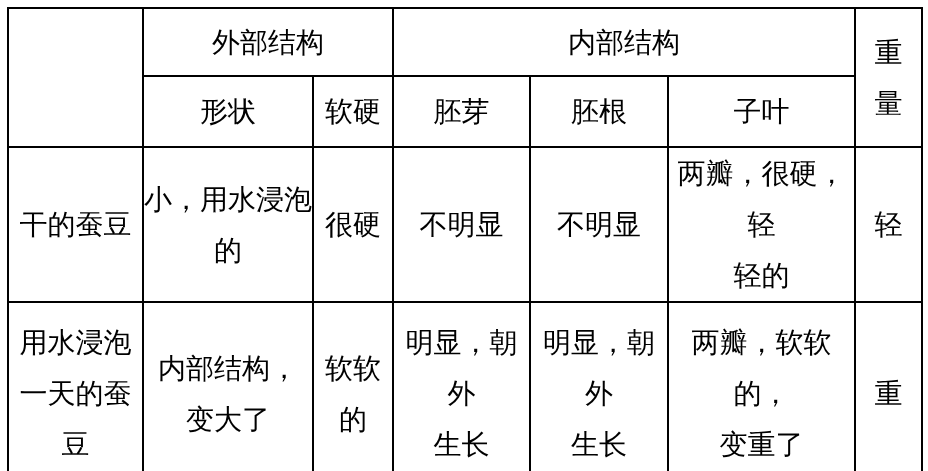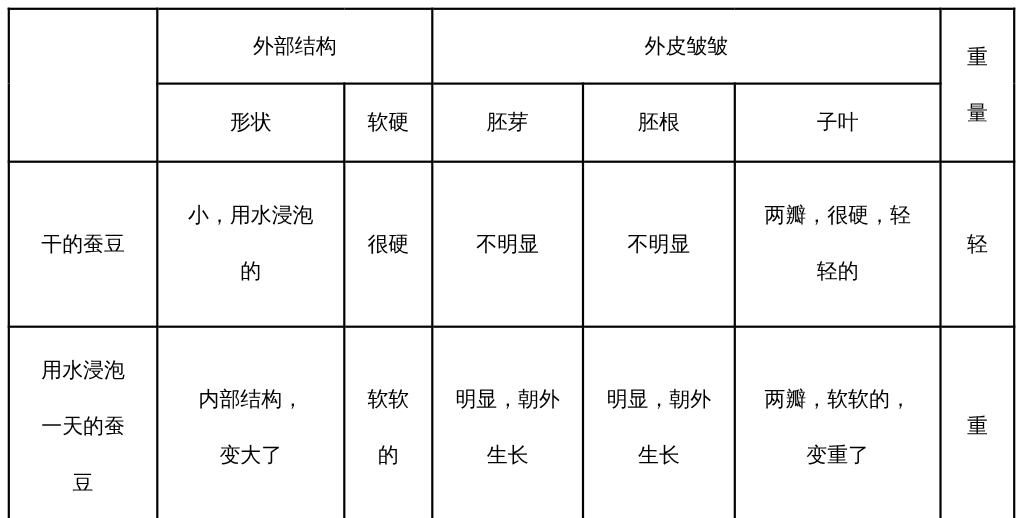--- a/index.html
+++ b/index.html
@@ -23,21 +23,21 @@
     border-collapse: collapse;
     table-layout: fixed;
     width: 914px;
   }
   table.cmp-table th,
   table.cmp-table td {
     border: 2px solid #000000;
     text-align: center;
     vertical-align: middle;
     font-weight: 400;
-    font-size: 19px;
+    font-size: 28px;
     line-height: 51px;
     white-space: pre-line;
     padding: 0;
     overflow: hidden;
     background: #ffffff;
     color: #000000;
   }
   tr.r-group   { height: 68px; }
   tr.r-sub     { height: 71px; }
   tr.r-dry     { height: 150px; }
@@ -54,21 +54,21 @@
       <col style="width:80px">
       <col style="width:137px">
       <col style="width:138px">
       <col style="width:187px">
       <col style="width:67px">
     </colgroup>
     <tbody>
         <tr class="r-group">
       <td rowspan="2"></td>
       <th colspan="2">外部结构</th>
-      <th colspan="3">外皮皱皱</th>
+      <th colspan="3">内部结构</th>
       <th rowspan="2">重
 量</th>
     </tr>
     <tr class="r-sub">
       <th>形状</th>
       <th>软硬</th>
       <th>胚芽</th>
       <th>胚根</th>
       <th>子叶</th>
     </tr>

